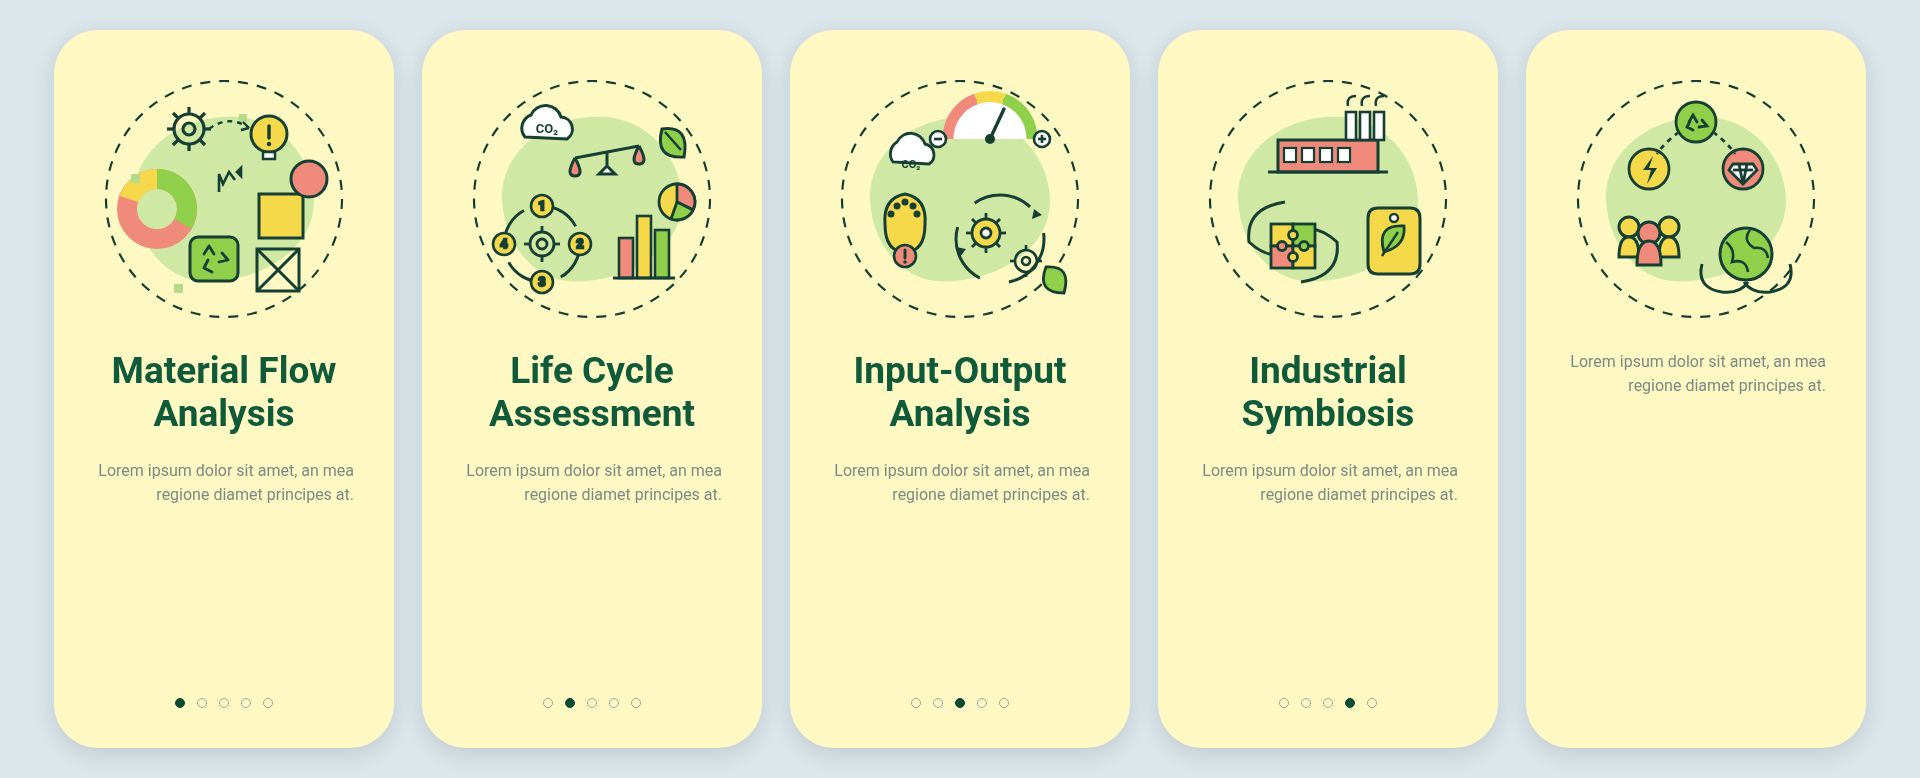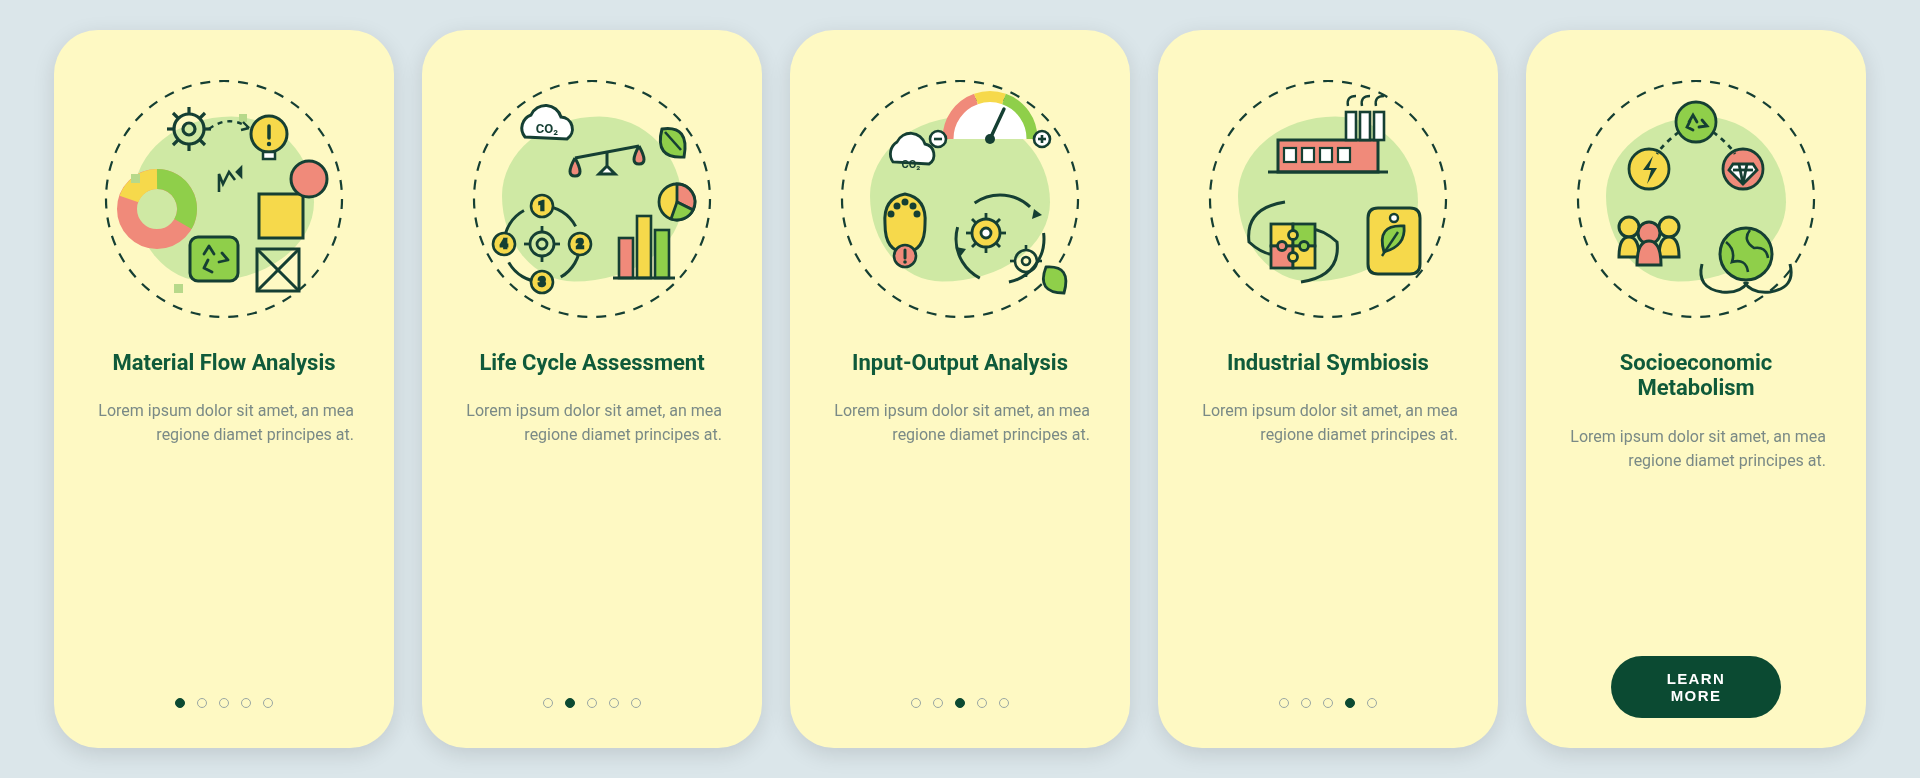--- a/index.html
+++ b/index.html
@@ -47,21 +47,21 @@
     left: 50%;
     transform: translate(-50%, -50%);
   }
   .icons-layer {
     position: absolute;
     inset: 0;
   }
   .title {
     color: #0f5a3a;
     font-weight: 700;
-    font-size: 22px;
+    font-size: 37px;
     line-height: 1.15;
     text-align: center;
     margin-bottom: 24px;
     max-width: 260px;
   }
   .desc {
     color: #7a8a86;
     font-size: 16px;
     line-height: 1.5;
     text-align: right;
@@ -412,16 +412,14 @@
       </g>
 
       <g transform="translate(175,180)">
         <circle r="26" fill="#8fcf4a" stroke="#153f33" stroke-width="3"></circle>
         <path d="M-20 -12 q10 8 6 20 q14 -4 16 10 M4 -24 q-8 10 4 18 q12 -2 14 10" fill="none" stroke="#153f33" stroke-width="2.6"></path>
         <path d="M-44 10 q-6 24 20 28 q18 2 26 -10" fill="none" stroke="#153f33" stroke-width="3"></path>
         <path d="M44 10 q6 24 -20 28 q-18 2 -26 -10" fill="none" stroke="#153f33" stroke-width="3"></path>
       </g>
     </svg>
   </div>
-  <h2 class="title">Socioeconomic Metabolism</h2>
   <p class="desc">Lorem ipsum dolor sit amet, an mea regione diamet principes at.</p>
-  <button class="cta">LEARN MORE</button>
 </div>
 
 </body></html>

